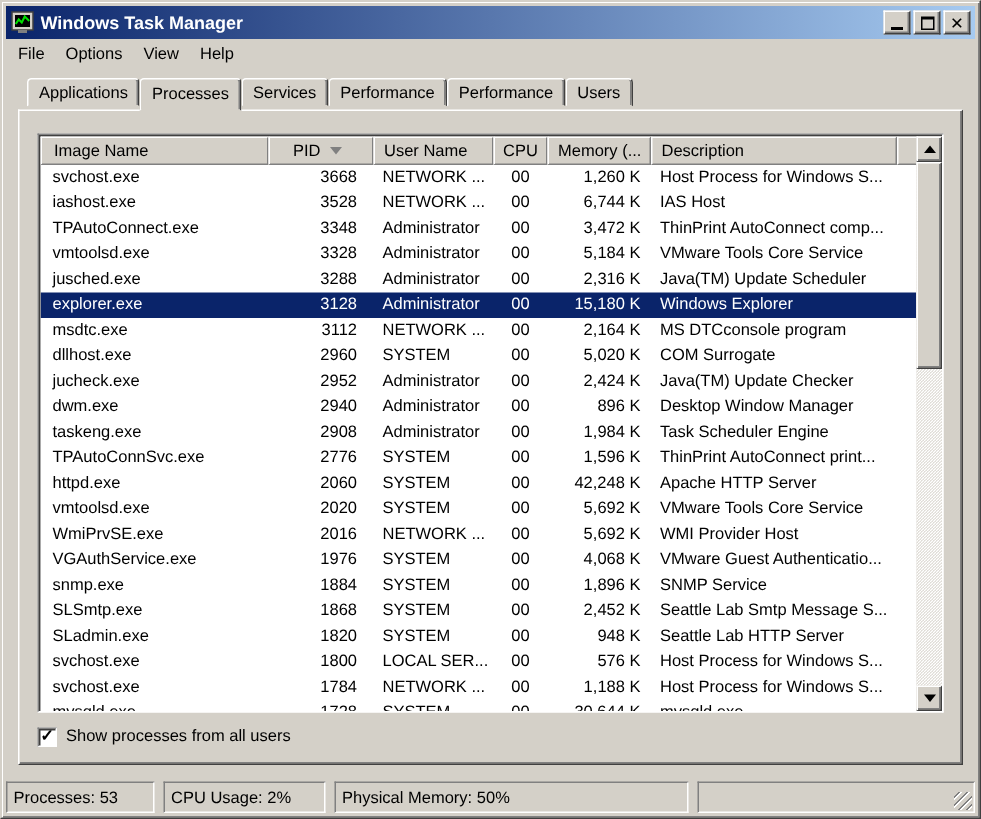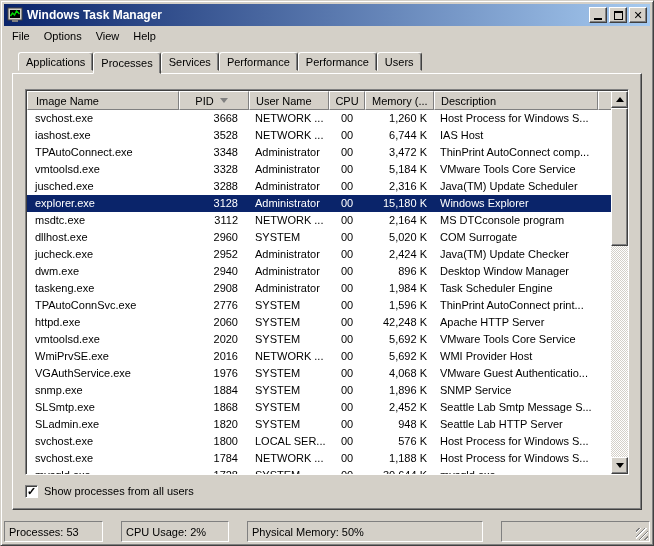--- a/index.html
+++ b/index.html
@@ -121,21 +121,21 @@
   }
   .btn {
     width:99px; height:22px; background:#d4d0c8;
     border:1px solid; border-color:#fff #404040 #404040 #fff;
     box-shadow: inset -1px -1px 0 #808080, inset 1px 1px 0 #e8e6e0;
     font-family:"Liberation Sans", sans-serif; font-size:11px;
     display:flex; align-items:center; justify-content:center; cursor:default;
   }
 
   
-  .statusbar { height:21px; flex:none; margin-top:2px; display:flex; gap:18px; }
+  .statusbar { height:21px; flex:none; margin-top:2px; display:flex; gap:6px; }
   .spanel {
     border:1px solid; border-color:#808080 #fff #fff #808080;
     display:flex; align-items:center; padding:0 4px; white-space:nowrap; overflow:hidden;
   }
   .sp1 { width:99px; } .sp2 { width:108px; } .sp3 { width:236px; }
   .sp4 { flex:1; position:relative; }
   .grip {
     position:absolute; right:1px; bottom:1px; width:12px; height:12px;
     background:repeating-linear-gradient(135deg, transparent 0 2px, #808080 2px 3px, #fff 3px 4px);
   }

